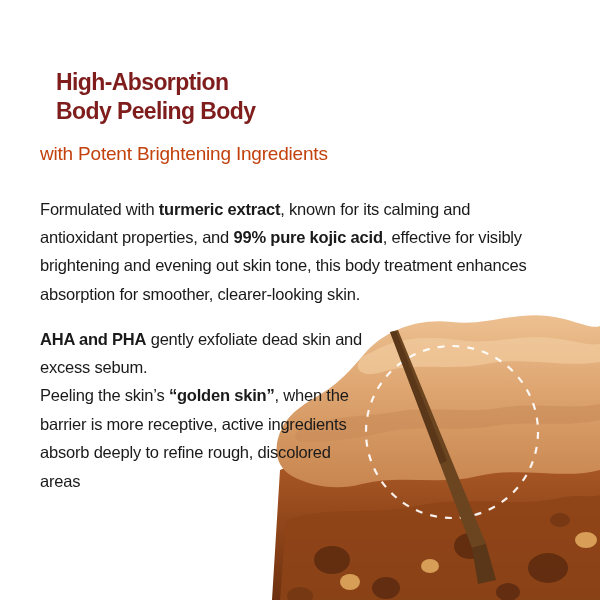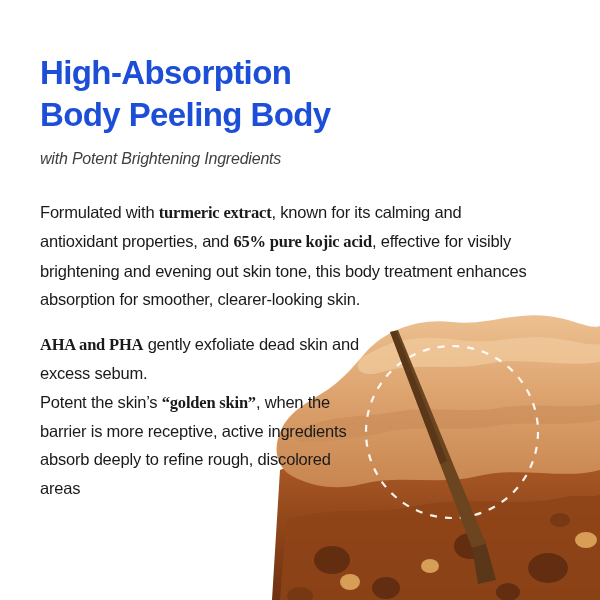--- a/index.html
+++ b/index.html
@@ -32,53 +32,51 @@
     pointer-events: none;
   }
 
   
   .content {
     position: relative;
     z-index: 2;
     padding: 52px 40px 0 40px;
   }
   .title {
-    font-size: 33px;
+    font-size: 23px;
     line-height: 1.26;
     font-weight: bold;
     letter-spacing: -0.6px;
-    color: #1d4ed8;
-    margin: 0;
+    color: #7f1d1d;
+    margin: 16px;
   }
   .title .line {
     display: block;
   }
   .subtitle {
-    font-size: 16px;
+    font-size: 19px;
     line-height: 1.3;
-    color: #404040;
+    color: #c2410c;
     margin: 14px 0 0 0;
     letter-spacing: -0.2px;
-    font-style: italic;
   }
   .body-block {
     margin-top: 28px;
     font-size: 16.5px;
     line-height: 1.72;
     color: #1a1a1a;
     letter-spacing: -0.2px;
     max-width: 490px;
   }
   .body-block.second {
     margin-top: 16px;
     max-width: 330px;
   }
   .body-block b {
     font-weight: bold;
-    font-family: Liberation Serif, serif;
   }
 </style>
 </head>
 <body>
 
 <div class="page">
 
   <svg class="illustration" viewBox="0 0 600 600" preserveAspectRatio="none" xmlns="http://www.w3.org/2000/svg">
     <defs>
       <linearGradient id="gSurface" x1="0" y1="0" x2="0" y2="1">
@@ -141,18 +139,18 @@
 
   <div class="content">
 
     <h1 class="title">
       <span class="line">High-Absorption</span>
       <span class="line">Body Peeling Body</span>
     </h1>
 
     <p class="subtitle">with Potent Brightening Ingredients</p>
 
-    <p class="body-block first"><span>Formulated with </span><b>turmeric extract</b><span>, known for its calming and antioxidant properties, and </span><b>65% pure kojic acid</b><span>, effective for visibly brightening and evening out skin tone, this body treatment enhances absorption for smoother, clearer-looking skin.</span></p>
+    <p class="body-block first"><span>Formulated with </span><b>turmeric extract</b><span>, known for its calming and antioxidant properties, and </span><b>99% pure kojic acid</b><span>, effective for visibly brightening and evening out skin tone, this body treatment enhances absorption for smoother, clearer-looking skin.</span></p>
 
-    <p class="body-block second"><b>AHA and PHA</b><span> gently exfoliate dead skin and excess sebum.</span><br><span>Potent the skin’s </span><b>“golden skin”</b><span>, when the barrier is more receptive, active ingredients absorb deeply to refine rough, discolored areas</span></p>
+    <p class="body-block second"><b>AHA and PHA</b><span> gently exfoliate dead skin and excess sebum.</span><br><span>Peeling the skin’s </span><b>“golden skin”</b><span>, when the barrier is more receptive, active ingredients absorb deeply to refine rough, discolored areas</span></p>
 
   </div>
 </div>
 
 </body></html>

